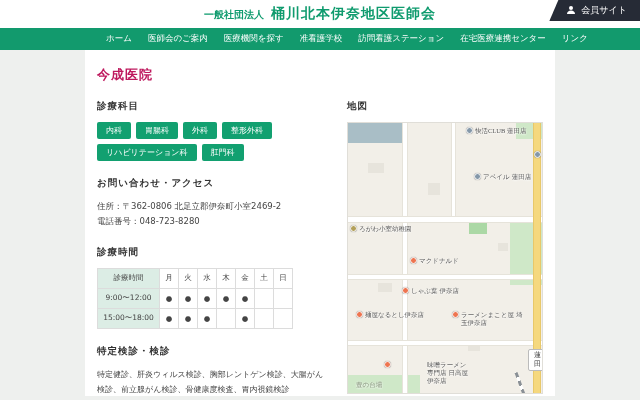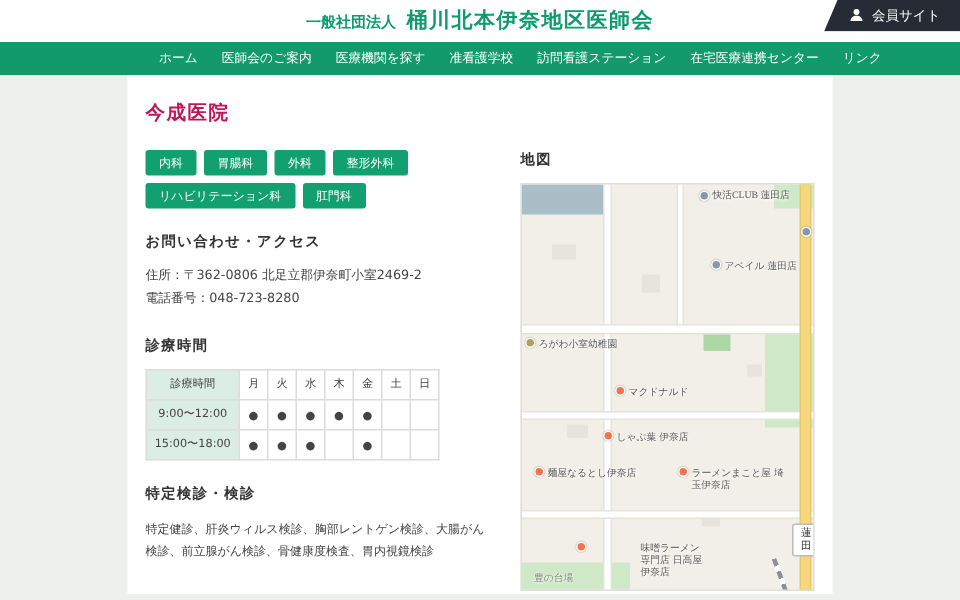--- a/index.html
+++ b/index.html
@@ -120,20 +120,21 @@
     <span class="nav-item">リンク</span>
   </nav>
 
   <main class="card">
     <h1 class="page-title">今成医院</h1>
 
     <div class="columns">
 
       <div class="col-left">
 
+        <div class="sec-heading first">診療科目</div>
         <div class="tags">
           <span class="tag">内科</span>
           <span class="tag">胃腸科</span>
           <span class="tag">外科</span>
           <span class="tag">整形外科</span>
           <span class="tag">リハビリテーション科</span>
           <span class="tag">肛門科</span>
         </div>
 
         <div class="sec-heading">お問い合わせ・アクセス</div>

